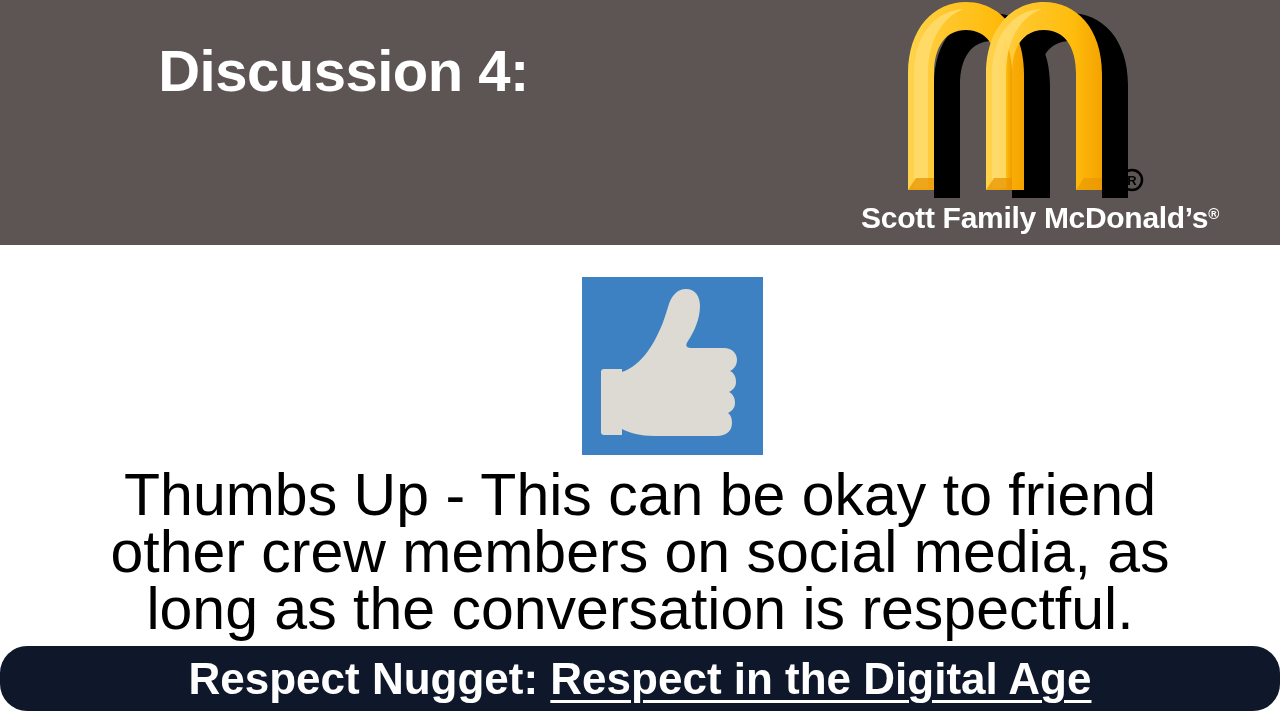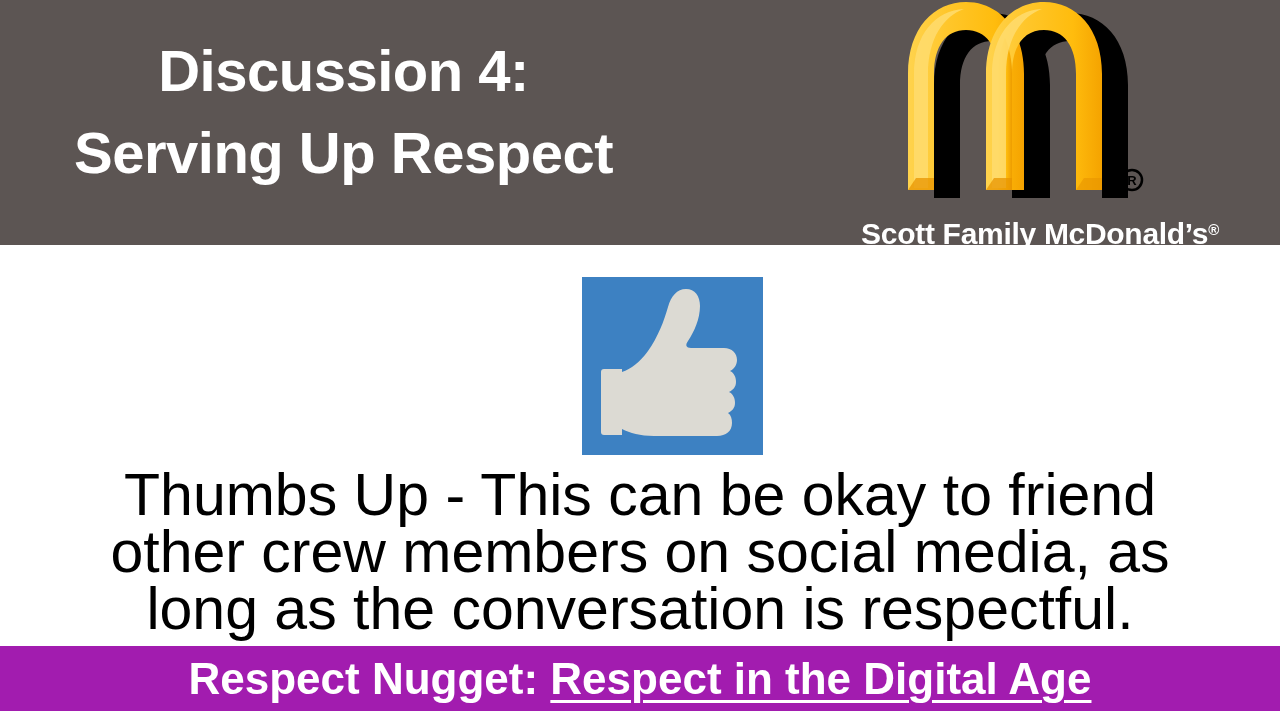--- a/index.html
+++ b/index.html
@@ -66,21 +66,20 @@
     left: 0px;
     top: 194px;
     width: 420px;
     text-align: center;
     color: #ffffff;
     font-weight: bold;
     font-size: 30px;
     line-height: 36px;
     white-space: nowrap;
     letter-spacing: -0.3px;
-    margin-top: 16px;
   }
   .logo-wordmark sup {
     font-size: 15px;
     vertical-align: 9px;
   }
 
   
   .body-area {
     position: absolute;
     left: 0;
@@ -114,21 +113,22 @@
     font-weight: 400;
   }
 
   
   .footer {
     position: absolute;
     left: 0;
     top: 646px;
     width: 1280px;
     height: 65px;
-    background: #a21caf;
+    background: #0f172a;
+    border-radius: 27px;
   }
   .footer-text {
     position: absolute;
     left: 0;
     top: 6px;
     width: 1280px;
     text-align: center;
     color: #ffffff;
     font-weight: bold;
     font-size: 44px;
@@ -143,21 +143,20 @@
 </style>
 </head>
 <body>
 
 <div class="slide">
 
   <div class="header">
 
     <div class="title-block">
       <span class="title-line">Discussion 4:</span>
-      <span class="title-line">Serving Up Respect</span>
     </div>
 
     <div class="logo">
       <svg class="arches" viewBox="0 0 260 196">
         <defs>
           <linearGradient id="gLeft" x1="0" y1="0" x2="1" y2="0">
             <stop offset="0%" stop-color="#FFD34D"></stop>
             <stop offset="35%" stop-color="#FFC62A"></stop>
             <stop offset="75%" stop-color="#FFBC0D"></stop>
             <stop offset="100%" stop-color="#F5A300"></stop>

